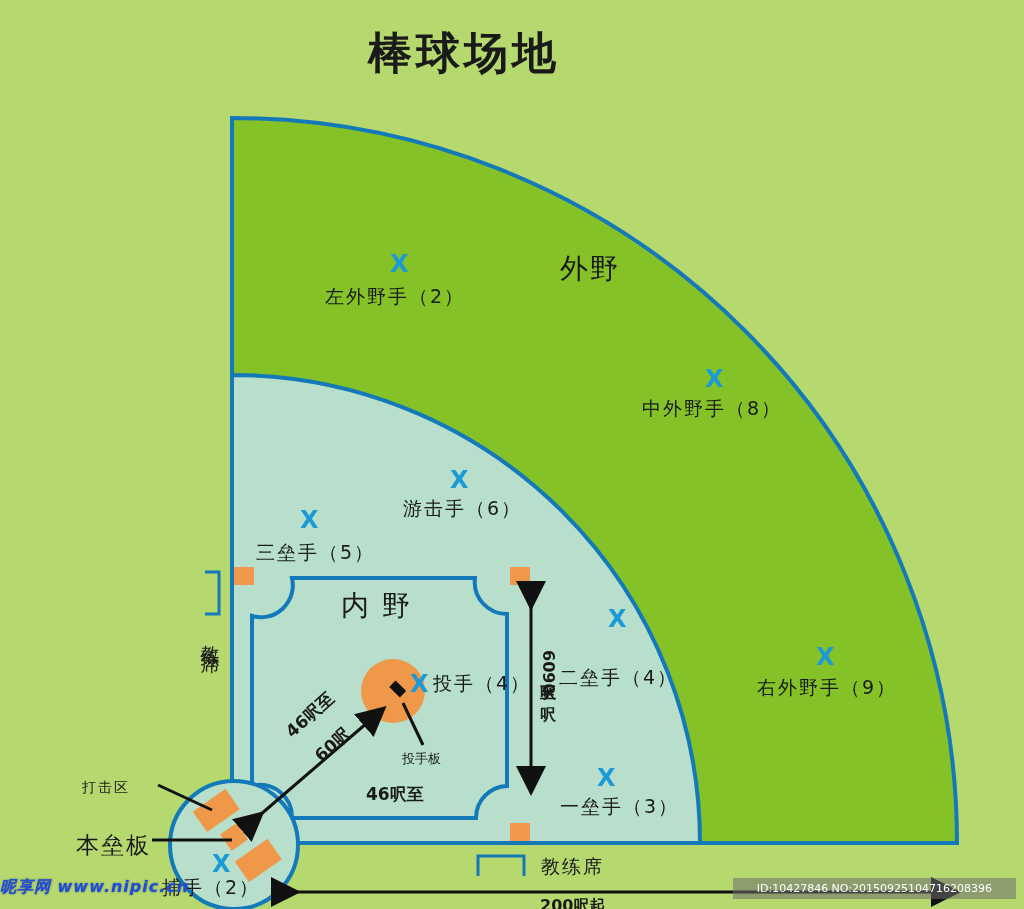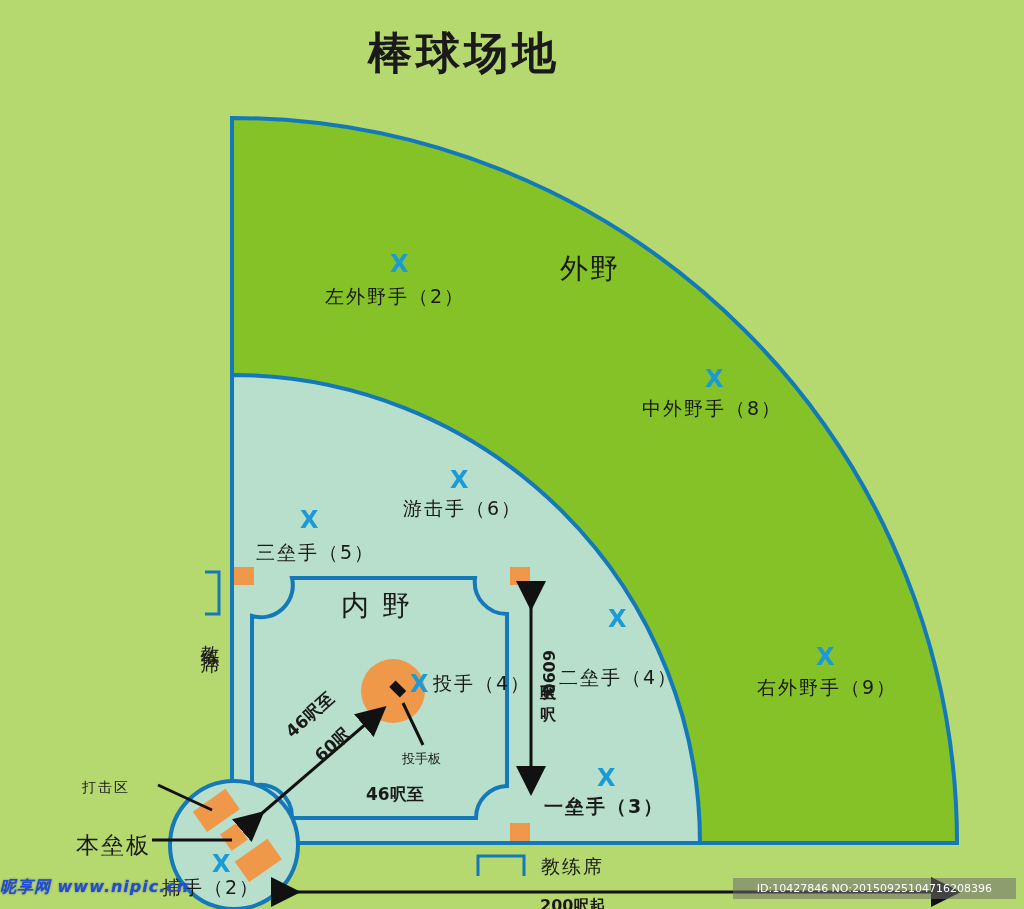--- a/index.html
+++ b/index.html
@@ -77,21 +77,21 @@
 <div class="x" style="left:608px;top:607px;">X</div>
 <div class="lbl" style="left:559px;top:634px;margin-top:34px;">二垒手（4）</div>
 
 <div class="x" style="left:410px;top:672px;">X</div>
 <div class="lbl" style="left:433px;top:674px;">投手（4）</div>
 
 <div class="x" style="left:816px;top:645px;">X</div>
 <div class="lbl" style="left:757px;top:678px;">右外野手（9）</div>
 
 <div class="x" style="left:597px;top:766px;">X</div>
-<div class="lbl" style="left:544px;top:797px;font-weight:bold;">一垒手（3）</div>
+<div class="lbl" style="left:560px;top:797px;">一垒手（3）</div>
 
 <div class="x" style="left:212px;top:852px;">X</div>
 <div class="lbl" style="left:162px;top:878px;">捕手（2）</div>
 
 <div class="vert" style="left:198px;top:630px;">教练席</div>
 <div class="lbl" style="left:541px;top:857px;">教练席</div>
 <div class="lbl" style="left:402px;top:752px;font-size:13px;letter-spacing:0;">投手板</div>
 <div class="lbl" style="left:82px;top:780px;font-size:14px;">打击区</div>
 <div class="lbl" style="left:76px;top:834px;font-size:23px;">本垒板</div>
 <div class="lbl bold" style="left:283px;top:728px;font-size:17px;letter-spacing:0;transform:rotate(-42deg);transform-origin:left top;">46呎至</div>

